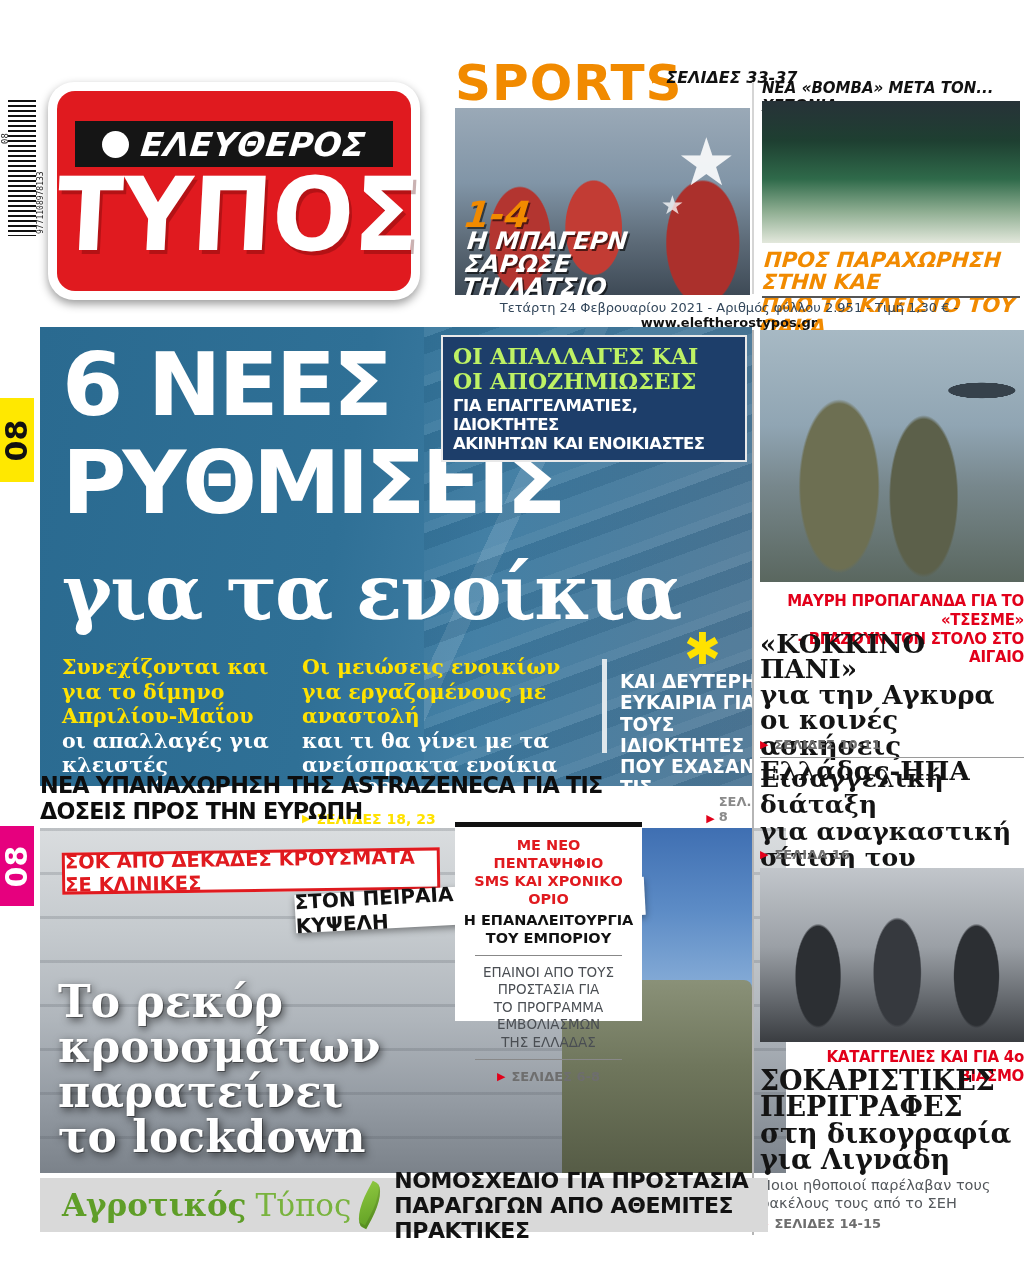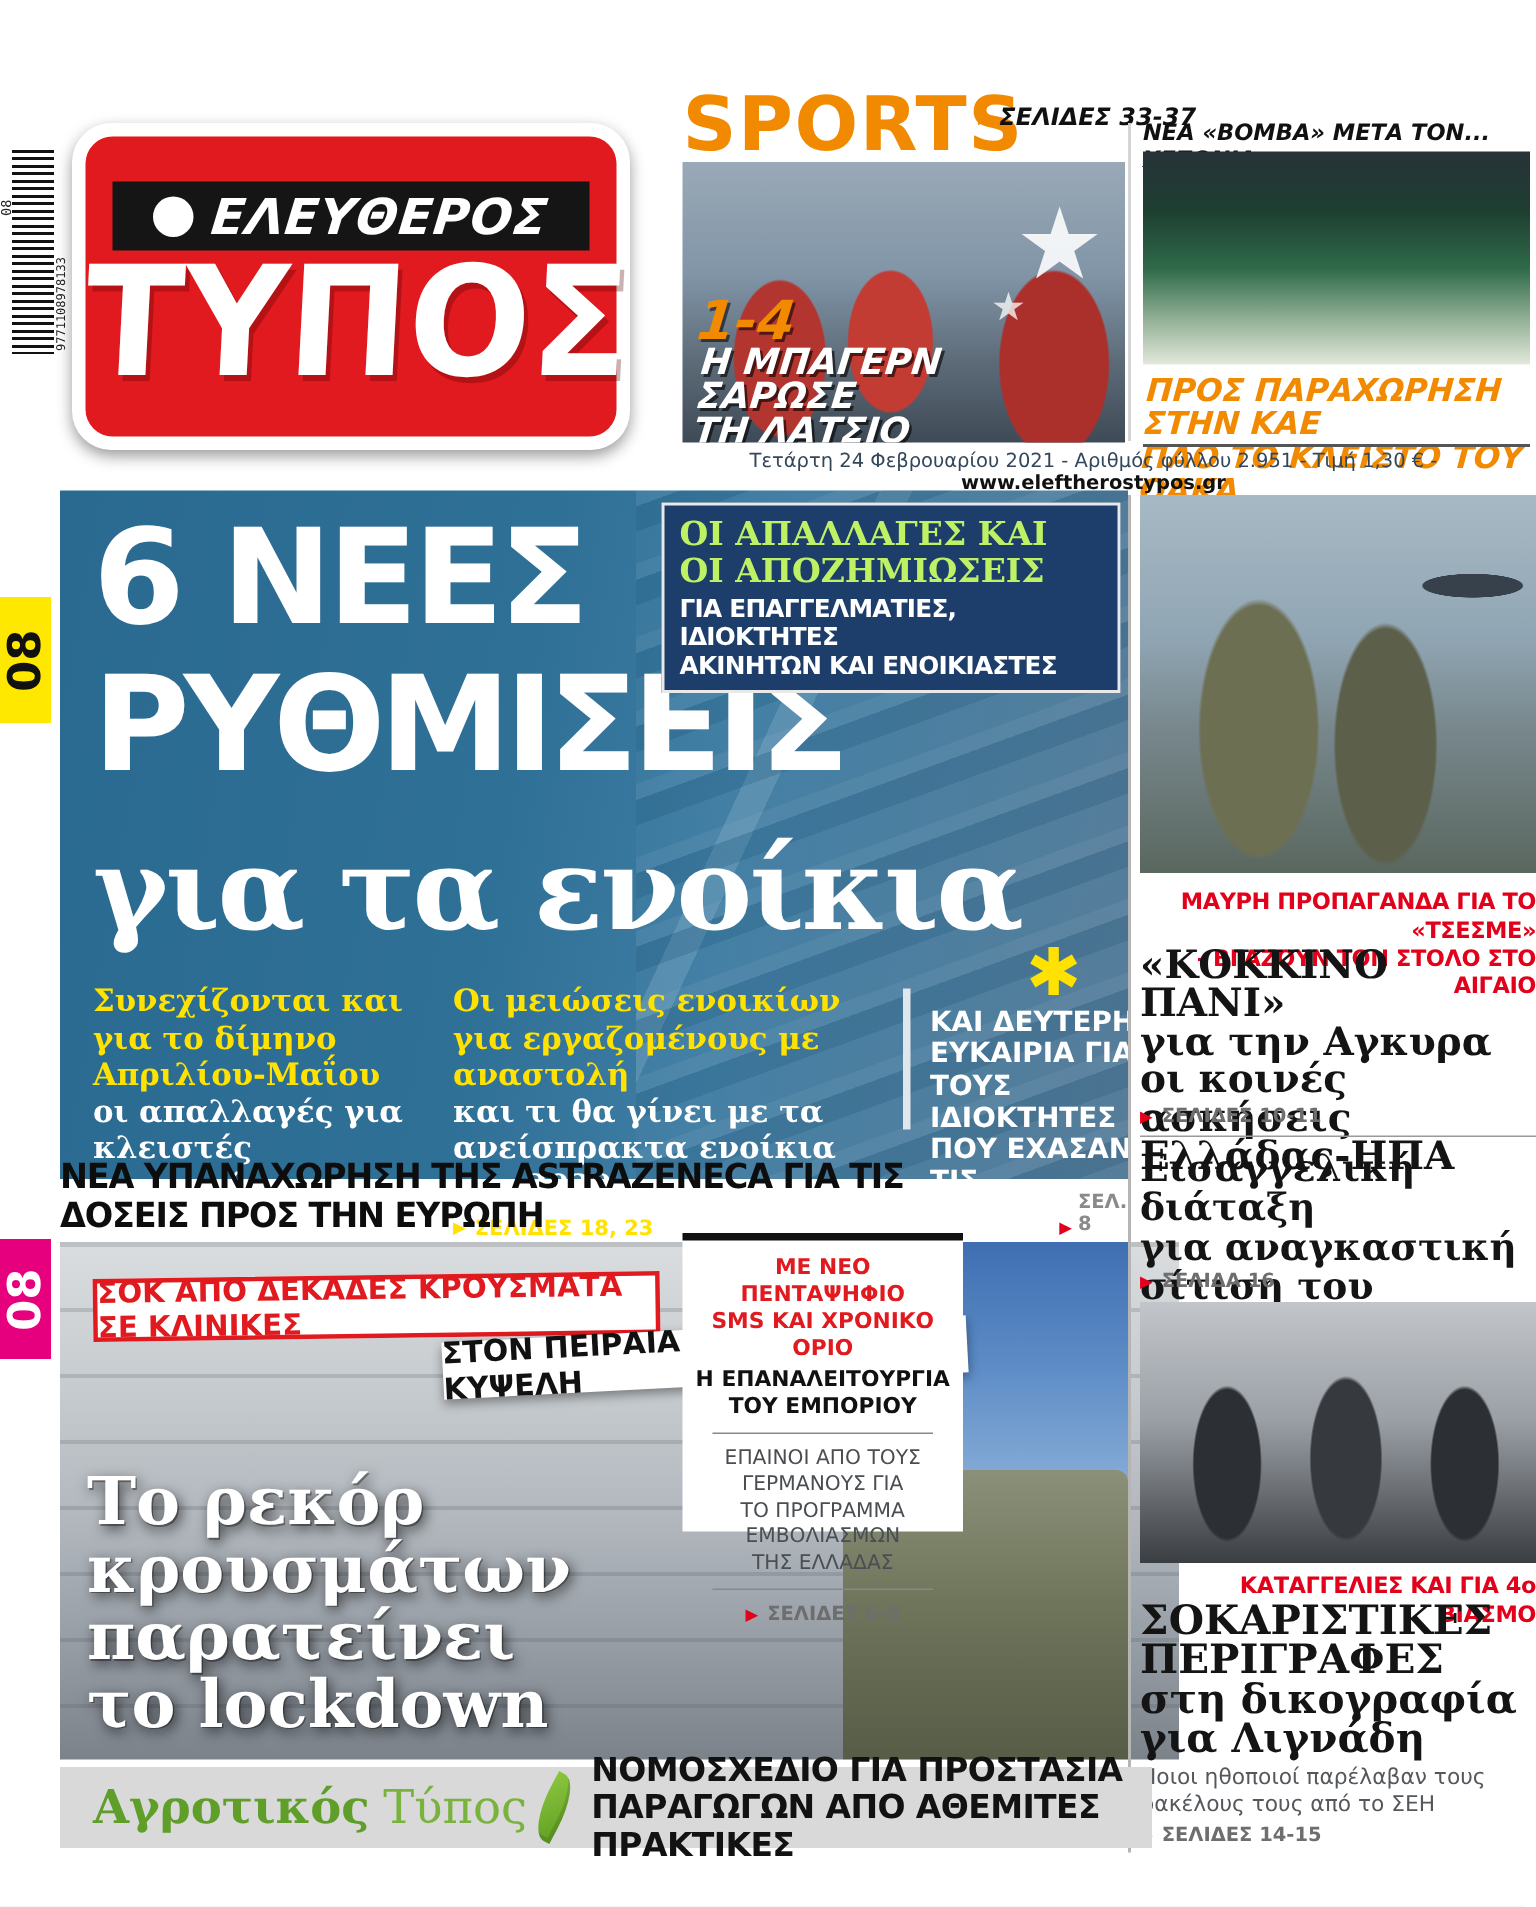--- a/index.html
+++ b/index.html
@@ -222,21 +222,21 @@
 το lockdown</div>
   </div>
 
   <div class="abs infobox" style="left:455px;top:822px;width:175px;height:185px;">
     <div class="ib-red ml">ΜΕ ΝΕΟ ΠΕΝΤΑΨΗΦΙΟ
 SMS ΚΑΙ ΧΡΟΝΙΚΟ ΟΡΙΟ</div>
     <div class="ib-black ml">Η ΕΠΑΝΑΛΕΙΤΟΥΡΓΙΑ
 ΤΟΥ ΕΜΠΟΡΙΟΥ</div>
     <div class="ib-div"></div>
     <div class="ib-gray ml">ΕΠΑΙΝΟΙ ΑΠΟ ΤΟΥΣ
-ΓΕΡΜΑΝΟΥΣ ΓΙΑ
+ΠΡΟΣΤΑΣΙΑ ΓΙΑ
 ΤΟ ΠΡΟΓΡΑΜΜΑ
 ΕΜΒΟΛΙΑΣΜΩΝ
 ΤΗΣ ΕΛΛΑΔΑΣ</div>
     <div class="ib-div"></div>
     <div class="ib-pages">
       <span class="arr">▶</span>
       <span>ΣΕΛΙΔΕΣ 6-8</span>
     </div>
   </div>
 

